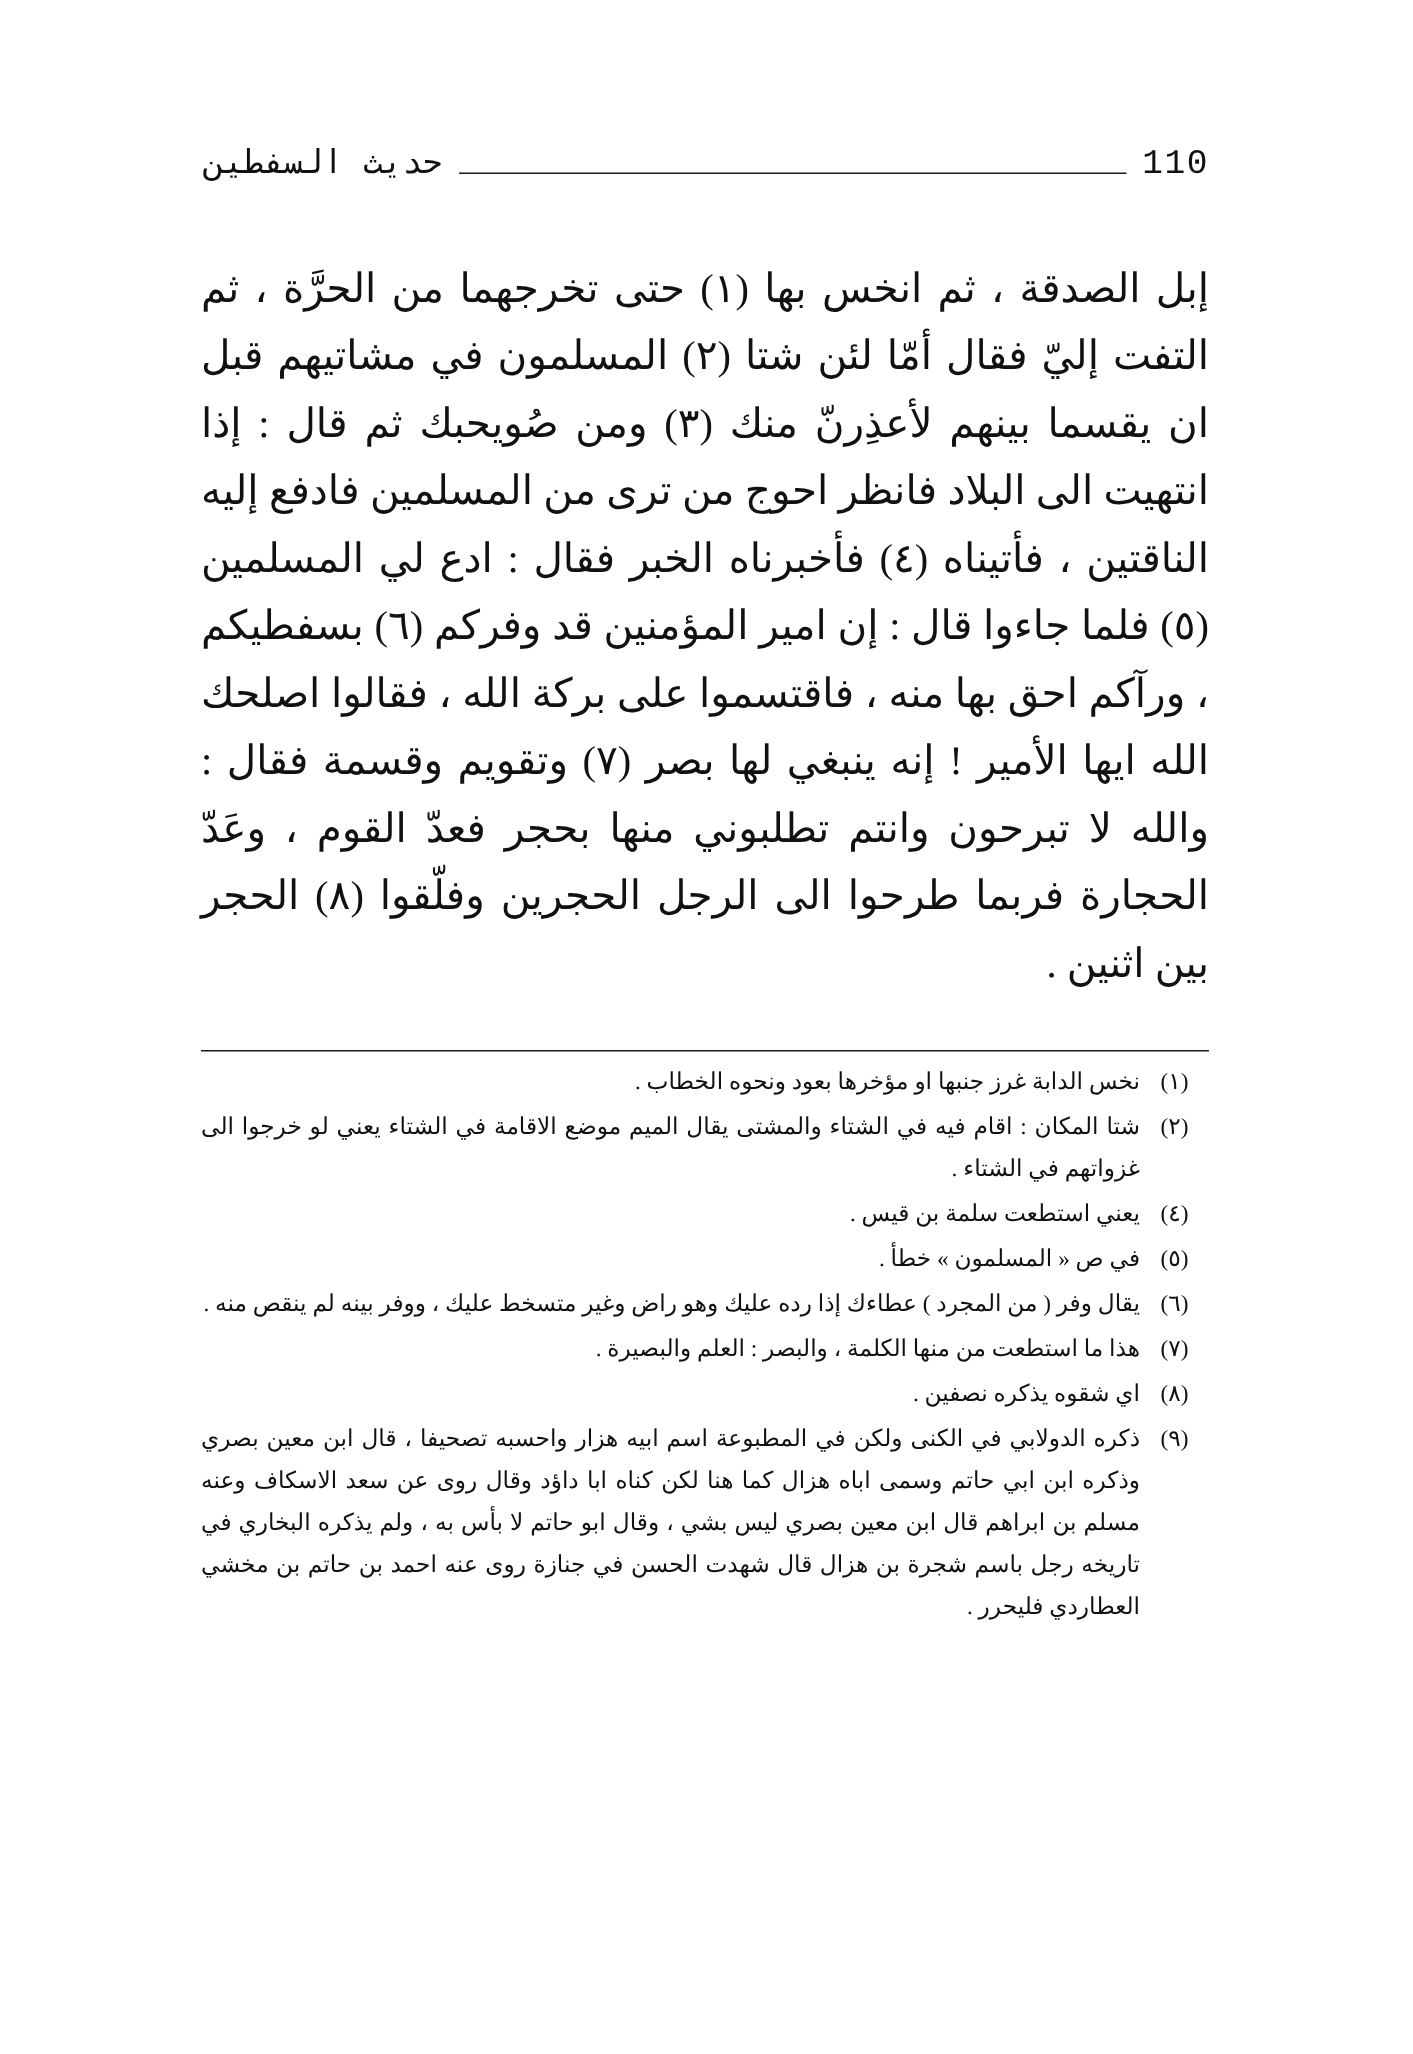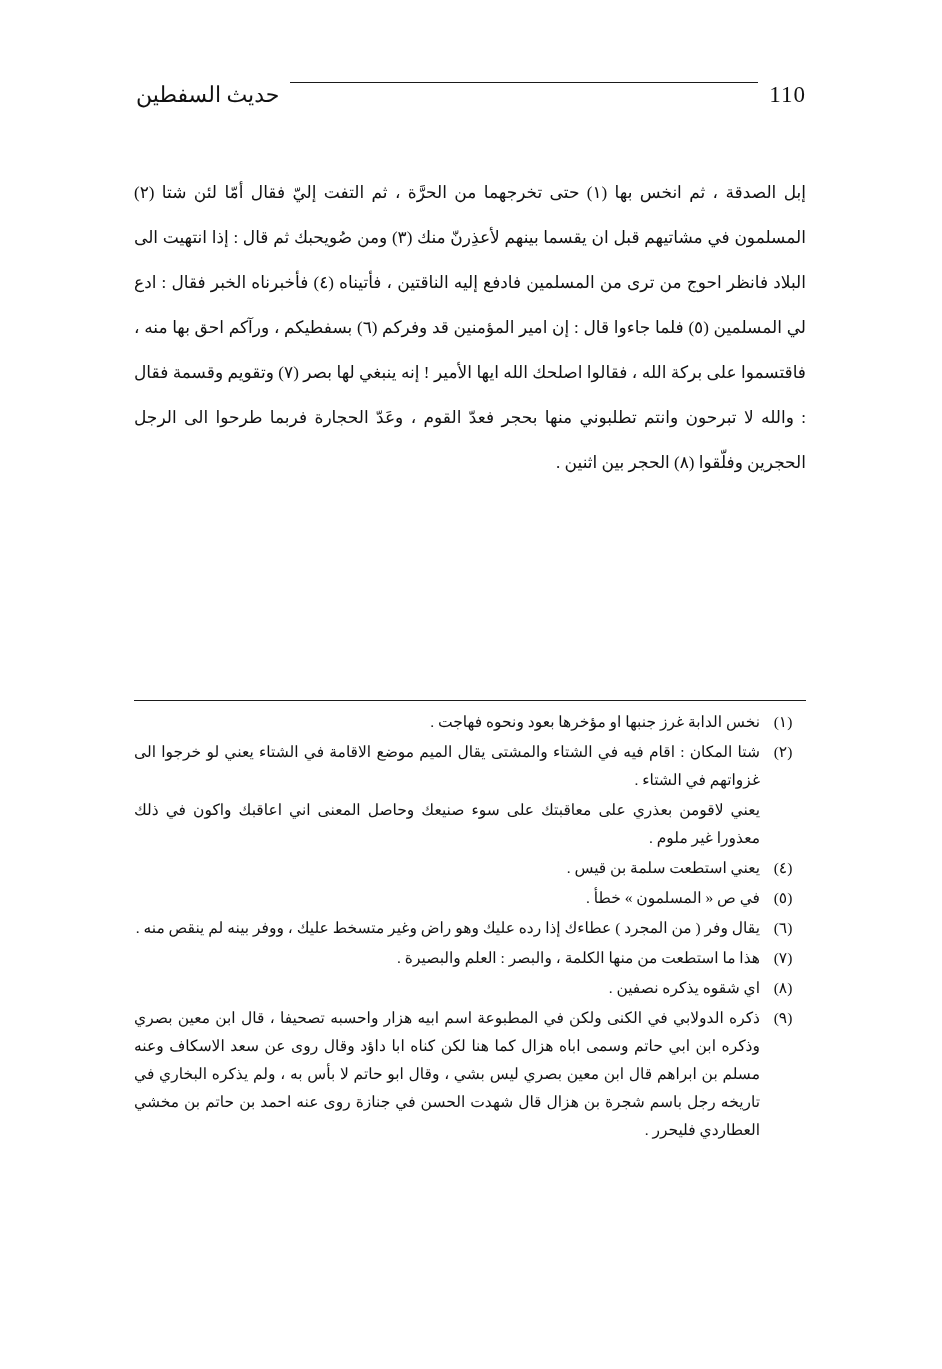--- a/index.html
+++ b/index.html
@@ -24,22 +24,23 @@
 
   
   .header {
     position: absolute;
     top: 82px;
     left: 136px;
     right: 136px;
     height: 40px;
     display: flex;
     flex-direction: row-reverse;
-    align-items: flex-start;
+    align-items: flex-end;
     gap: 1px;
+    font-family: Liberation Mono, monospace;
   }
   .header-title {
     font-size: 22px;
     white-space: nowrap;
     letter-spacing: 0;
   }
   .header-rule {
     flex: 1;
     height: 0;
     border-top: 1.5px solid #1a1a1a;
@@ -50,21 +51,21 @@
     white-space: nowrap;
     letter-spacing: 1px;
   }
 
   
   .body-text {
     position: absolute;
     top: 170px;
     right: 136px;
     width: 672px;
-    font-size: 17px;
+    font-size: 27px;
     line-height: 45px;
     text-align: justify;
     text-align-last: right;
   }
   .body-text p {
     margin: 0 0 0 0;
   }
   .body-text p + p {
     margin-top: 30px;
   }
@@ -124,32 +125,28 @@
   <div class="body-text">
     <p>إبل الصدقة ، ثم انخس بها (١) حتى تخرجهما من الحرَّة ، ثم التفت إليّ فقال أمّا لئن شتا (٢) المسلمون في مشاتيهم قبل ان يقسما بينهم لأعذِرنّ منك (٣) ومن صُويحبك ثم قال : إذا انتهيت الى البلاد فانظر احوج من ترى من المسلمين فادفع إليه الناقتين ، فأتيناه (٤) فأخبرناه الخبر فقال : ادع لي المسلمين (٥) فلما جاءوا قال : إن امير المؤمنين قد وفركم (٦) بسفطيكم ، ورآكم احق بها منه ، فاقتسموا على بركة الله ، فقالوا اصلحك الله ايها الأمير ! إنه ينبغي لها بصر (٧) وتقويم وقسمة فقال : والله لا تبرحون وانتم تطلبوني منها بحجر فعدّ القوم ، وعَدّ الحجارة فربما طرحوا الى الرجل الحجرين وفلّقوا (٨) الحجر بين اثنين .</p>
   </div>
 
   <div class="fn-rule"></div>
 
   <div class="footnotes">
 
     <div class="fn">
       <span class="fn-marker">(١)</span>
-      <span class="fn-text">نخس الدابة غرز جنبها او مؤخرها بعود ونحوه فهاجت .</span>
+      <span class="fn-text">نخس الدابة غرز جنبها او مؤخرها بعود ونحوه الخطاب .</span>
     </div>
 
     <div class="fn">
       <span class="fn-marker">(٢)</span>
       <span class="fn-text">شتا المكان : اقام فيه في الشتاء والمشتى يقال الميم موضع الاقامة في الشتاء يعني لو خرجوا الى غزواتهم في الشتاء .</span>
     </div>
 
-    <div class="fn no-marker">
-      <span class="fn-marker"></span>
-      <span class="fn-text">يعني لاقومن بعذري على معاقبتك على سوء صنيعك وحاصل المعنى اني اعاقبك واكون في ذلك معذورا غير ملوم .</span>
-    </div>
 
     <div class="fn">
       <span class="fn-marker">(٤)</span>
       <span class="fn-text">يعني استطعت سلمة بن قيس .</span>
     </div>
 
     <div class="fn">
       <span class="fn-marker">(٥)</span>
       <span class="fn-text">في ص « المسلمون » خطأ .</span>
     </div>

